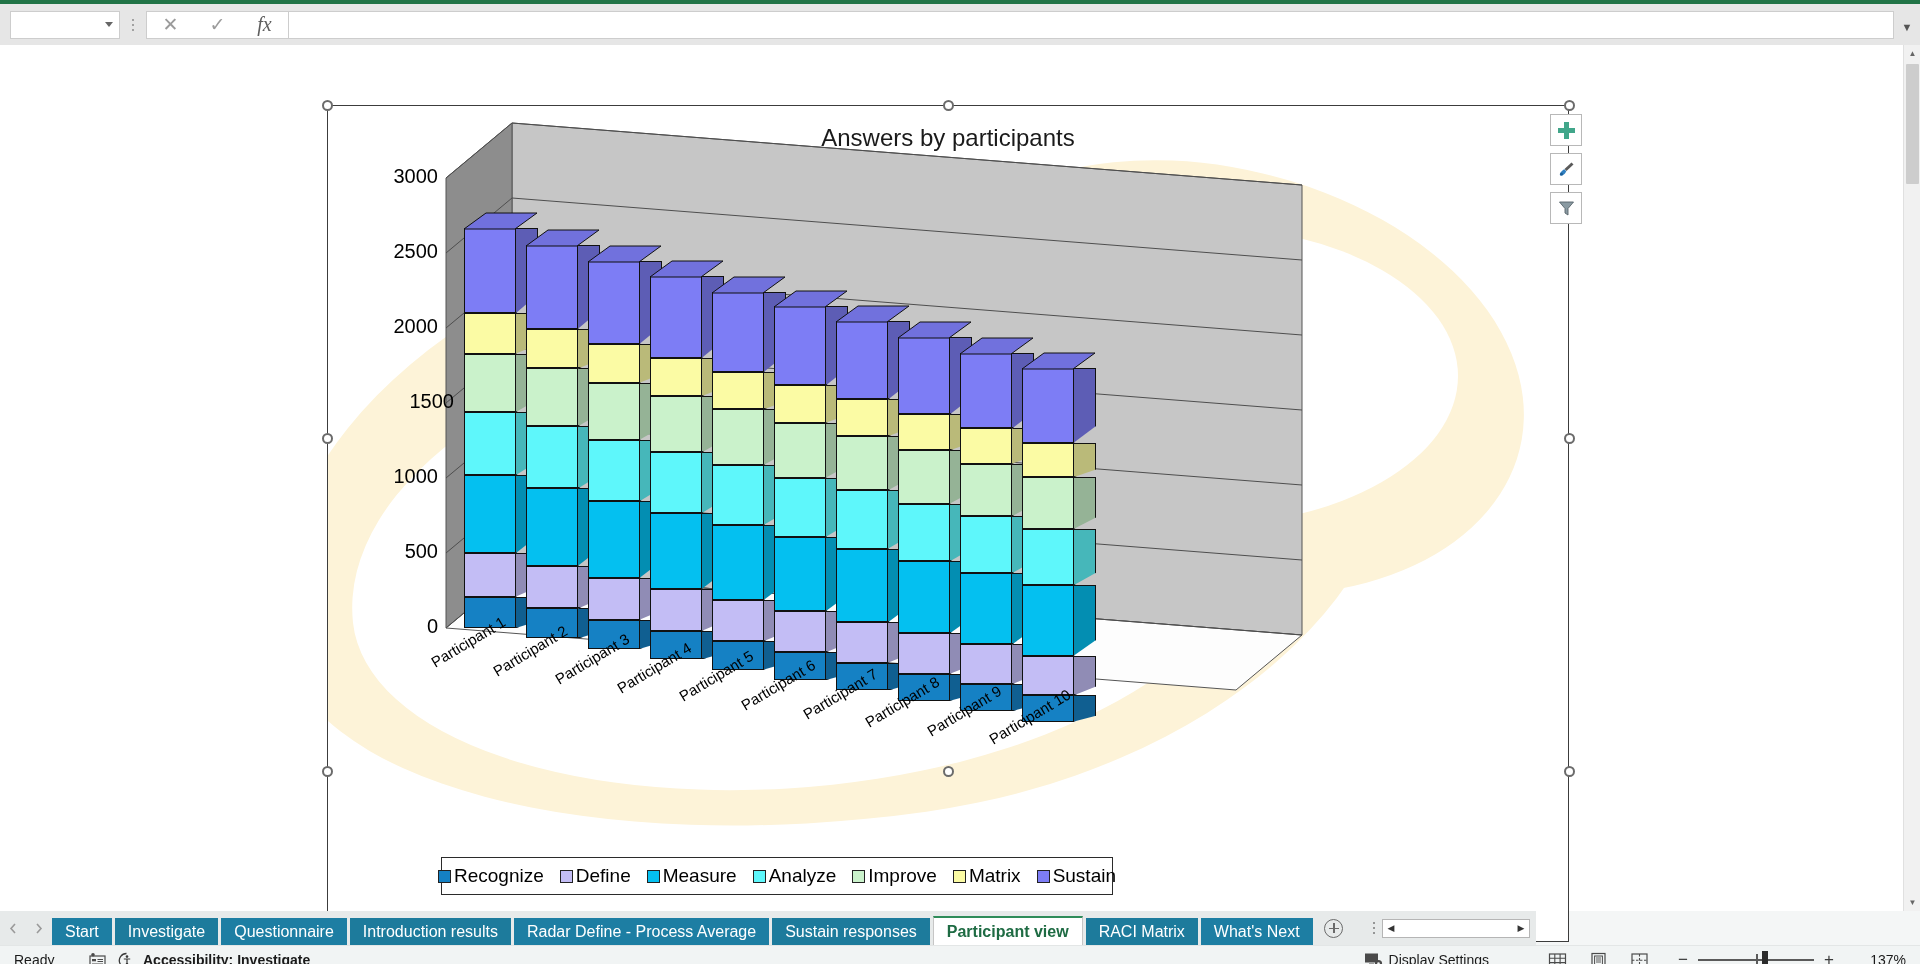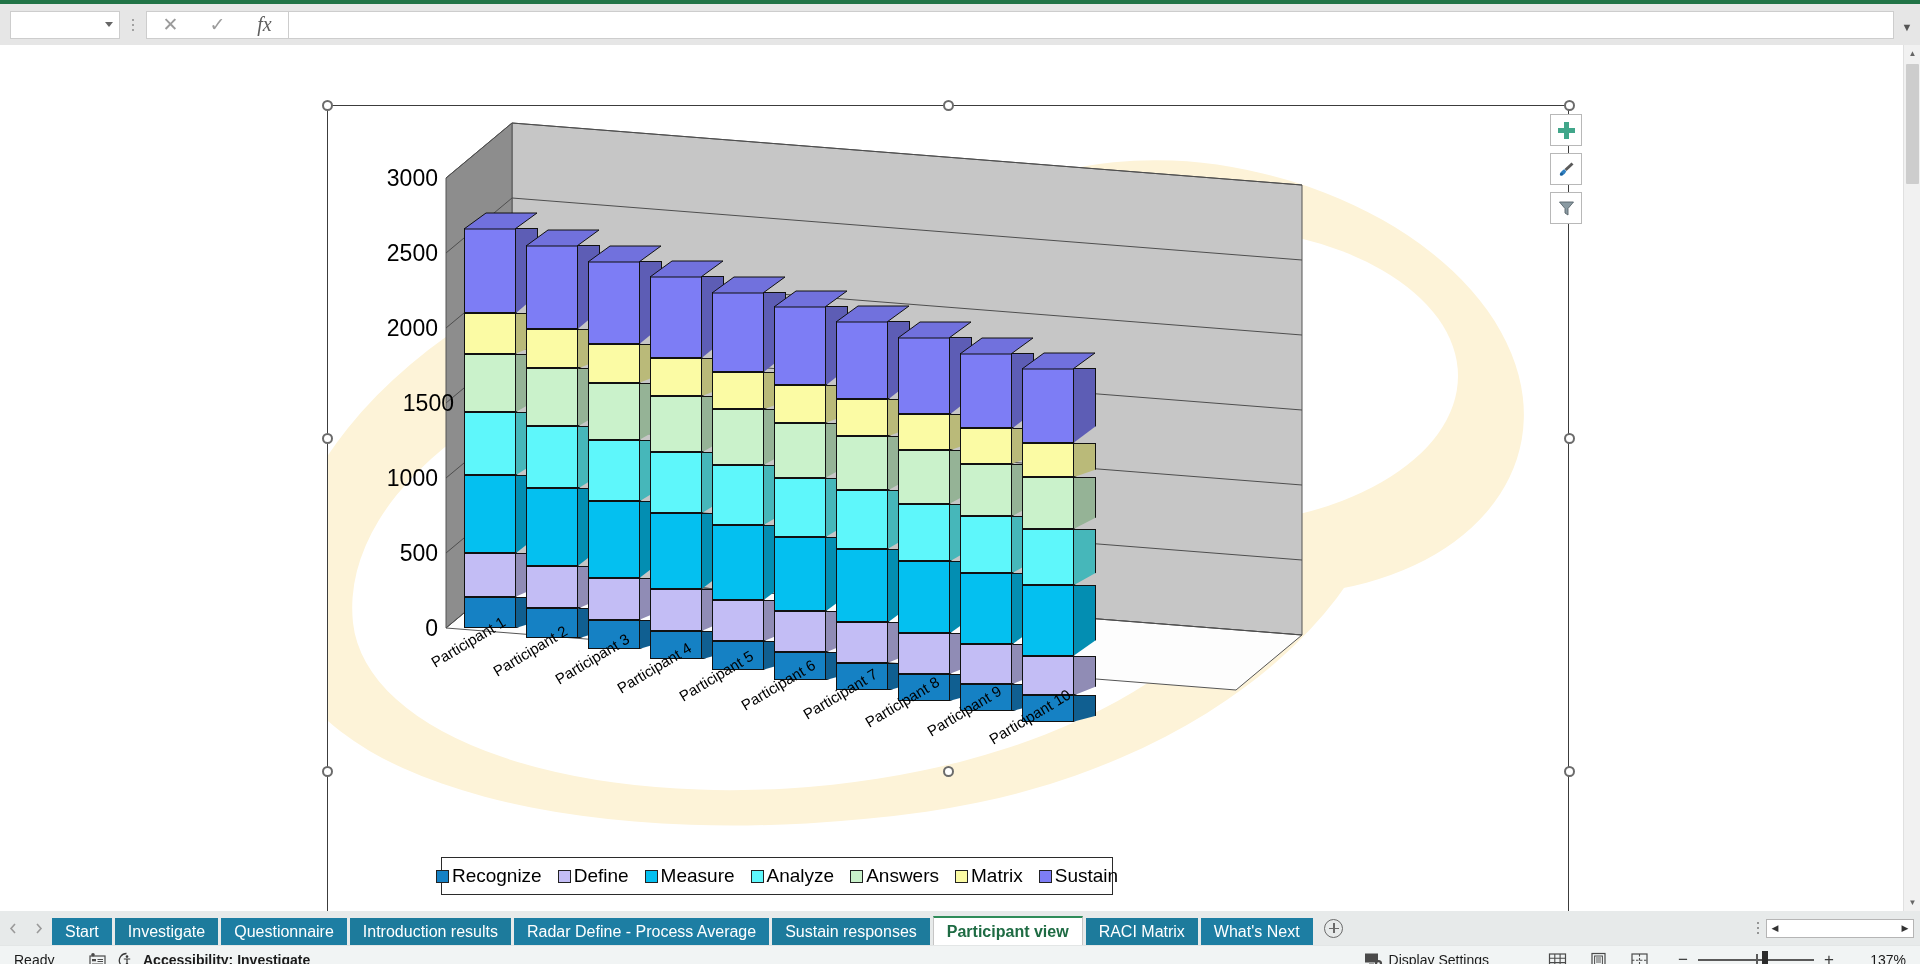--- a/index.html
+++ b/index.html
@@ -94,21 +94,21 @@
     transform: rotate(10deg);
   }
   .swoosh .blob4 {
     position:absolute; left:610px; top:120px; width:520px; height:300px;
     background:#fff; border-radius:50%;
   }
 
   
   .yaxis { position:absolute; left:0; top:0; width:100%; height:100%; }
   .ytick {
-    position:absolute; text-align:right; font-size:23px; color:#000;
+    position:absolute; text-align:right; font-size:20px; color:#000;
     width:110px; white-space:nowrap;
   }
 
   
   .bars { position:absolute; left:0; top:0; width:100%; height:100%; }
   .seg { position:relative; }
   .seg .face { position:absolute; left:0; top:0; width:100%; height:100%;
                border:1px solid #111; box-sizing:border-box; }
   .seg .side {
     position:absolute; right:-22px; top:0; width:22px; height:100%;
@@ -127,21 +127,21 @@
   .legend {
     position:absolute; left:113px; bottom:46px; width:672px; height:38px;
     border:1px solid #2b2b2b; background:#fff;
     display:flex; align-items:center; justify-content:center; gap:16px;
   }
   .lg-item { display:flex; align-items:center; gap:3px; font-size:19px; color:#000; }
   .lg-sw { width:13px; height:13px; border:1px solid #222; display:inline-block; }
 
   
   .tabbar {
-    position:absolute; left:0; top:911px; width:1920px; height:34px;
+    position:absolute; left:0; top:911px; width:1536px; height:34px;
     background:#e7eaea; display:flex; align-items:center;
   }
   .tab-navs { display:flex; align-items:center; height:34px; padding:0 8px; gap:14px; }
   .tab-navs .nv { width:11px; height:11px; display:flex; align-items:center; justify-content:center; }
   .tab-navs .nv svg { display:block; }
   .tabs { display:flex; align-items:flex-end; height:34px; }
   .tab {
     height:27px; padding:0 13px; margin-right:3px;
     display:flex; align-items:center;
     background:#1d7ea3; color:#fff; font-size:16px; white-space:nowrap;
@@ -252,20 +252,21 @@
       <div class="handle" style="left:615px;top:660px;"></div>
       <div class="handle" style="left:1236px;top:660px;"></div>
 
       <div class="swoosh">
         <div class="blob1"></div>
           <div class="blob2"></div>
         <div class="blob3"></div>
           <div class="blob4"></div>
       </div>
 
+      <div class="chart-title">Answers by participants</div>
 
       <div class="plot">
         <div id="walls">
             <svg width="1242" height="837" style="position: absolute; left: 0px; top: 0px;">
               <polygon points="184,17 974,79 974,529 184,467" fill="#c6c6c6" stroke="#555" stroke-width="1"></polygon>
               <polygon points="118,72 184,17 184,467 118,522" fill="#8d8d8d" stroke="#555" stroke-width="1"></polygon>
               <polygon points="118,522 184,467 974,529 908,584" fill="#fdfdfd" stroke="#555" stroke-width="1"></polygon>
               <line x1="184" y1="467" x2="974" y2="529" stroke="#4e4e4e" stroke-width="1"></line>
               <line x1="118" y1="522" x2="184" y2="467" stroke="#4e4e4e" stroke-width="1"></line>
               <line x1="184" y1="392" x2="974" y2="454" stroke="#4e4e4e" stroke-width="1"></line>
@@ -649,21 +650,21 @@
           <div class="lg-item">
             <span class="lg-sw" style="background: rgb(4, 192, 240);"></span>
             <span>Measure</span>
           </div>
           <div class="lg-item">
             <span class="lg-sw" style="background: rgb(94, 247, 251);"></span>
             <span>Analyze</span>
           </div>
           <div class="lg-item">
             <span class="lg-sw" style="background: rgb(202, 242, 203);"></span>
-            <span>Answers</span>
+            <span>Improve</span>
           </div>
           <div class="lg-item">
             <span class="lg-sw" style="background: rgb(251, 251, 164);"></span>
             <span>Matrix</span>
           </div>
           <div class="lg-item">
             <span class="lg-sw" style="background: rgb(125, 125, 245);"></span>
             <span>Sustain</span>
           </div>
         </div>

